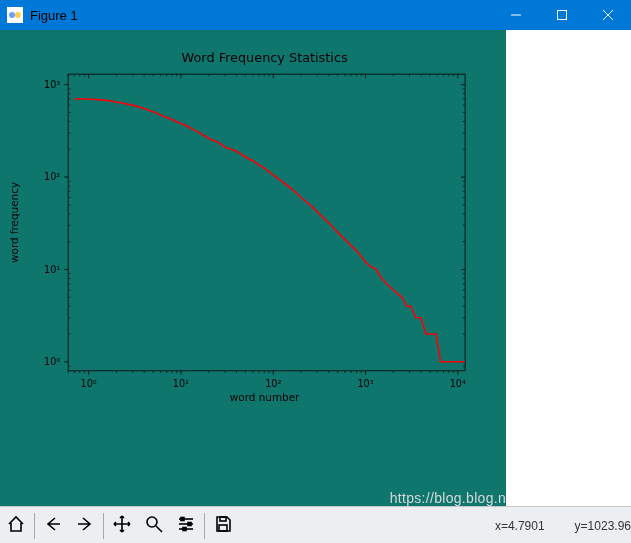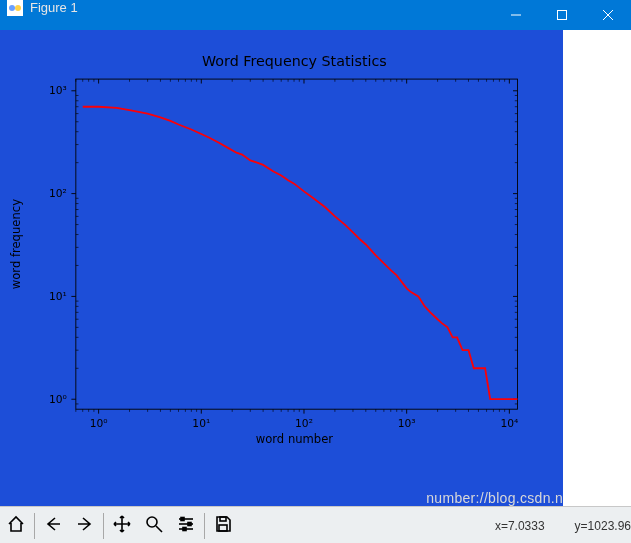--- a/index.html
+++ b/index.html
@@ -1,23 +1,23 @@
 <!DOCTYPE html>
 <html><head>
 <meta charset="utf-8">
 <style>
   html,body{margin:0;padding:0;font-family:"Segoe UI",Arial,sans-serif;background:#fff;width:631px;height:543px;overflow:hidden}
-  .titlebar{background:#0078d7;color:#e5e5e5;height:30px;display:flex;font-size:13px}
+  .titlebar{background:#0078d7;color:#000000;height:30px;display:flex;align-items:center;font-size:13px}
   .titlebar .appicon{width:16px;height:16px;margin:0 7px;background:#fff;display:flex;align-items:center;justify-content:center}
   .titlebar .appicon svg{width:14px;height:14px}
   .titlebar .title{flex:1}
   .winbtns{display:flex;height:100%}
   .winbtn{width:46px;display:flex;align-items:center;justify-content:center;color:#fff}
   .winbtn svg{width:10px;height:10px;stroke:#fff;stroke-width:1;fill:none}
-  .figarea{position:relative;width:563px;height:476px;background:#1d4ed8}
+  .figarea{position:relative;width:506px;height:476px;background:#0f766e}
   svg.chart{position:absolute;inset:0}
   .chart text{font-family:"DejaVu Sans",Arial,sans-serif;fill:#000}
   .axisline{stroke:#000;stroke-width:1}
   .tick{stroke:#000;stroke-width:1}
   .minortick{stroke:#000;stroke-width:.7}
   .series{stroke:#fb0007;stroke-width:2;fill:none}
   .toolbar{height:37px;background:#eceff1;border-top:1px solid #c8c8c8;display:flex;align-items:center;font-size:12px;color:#333}
   .toolbar .sep{width:1px;height:26px;background:#a8a8a8;margin:0 2px}
   .tbtn{width:28px;height:28px;margin:0 1px;display:flex;align-items:center;justify-content:center;border:1px solid transparent;border-radius:2px}
   .tbtn svg{width:20px;height:20px;stroke:#000;stroke-width:1.6;fill:none}
@@ -213,21 +213,21 @@
         <line class="minortick" x1="580" y1="85.98016453283259" x2="577" y2="85.98016453283259"></line>
         <line class="minortick" x1="85" y1="79.29751106334294" x2="88" y2="79.29751106334294"></line>
         <line class="minortick" x1="580" y1="79.29751106334294" x2="577" y2="79.29751106334294"></line>
         <line class="minortick" x1="85" y1="73.40299295486028" x2="88" y2="73.40299295486028"></line>
         <line class="minortick" x1="580" y1="73.40299295486028" x2="577" y2="73.40299295486028"></line>
       </g>
     <text id="xlabel" x="330" y="463" text-anchor="middle" font-size="13">word number</text>
     <text id="ylabel" x="22" y="240" text-anchor="middle" font-size="13" transform="rotate(-90 22 240)">word frequency</text>
     <path id="series0" class="series" d="M92.7 86.0 L110.5 86.0 L130.8 87.4 L145.2 89.7 L165.4 93.7 L179.8 98.0 L191.0 101.8 L200.1 105.9 L214.5 111.5 L225.6 116.6 L234.7 120.7 L245.9 126.7 L255.0 131.8 L265.0 137.5 L271.4 139.6 L280.5 146.2 L288.2 148.7 L294.9 151.2 L306.1 158.3 L315.2 163.1 L322.9 168.3 L329.6 172.2 L340.7 180.9 L349.8 187.5 L357.5 193.3 L364.2 198.4 L375.4 208.9 L386.5 218.1 L395.6 226.8 L403.3 234.5 L410.0 240.4 L421.2 252.7 L430.3 261.5 L438.0 269.2 L444.6 275.1 L455.8 289.5 L460.6 293.8 L468.9 298.6 L476.1 309.8 L482.3 316.4 L490.4 324.2 L495.2 328.5 L501.6 333.3 L507.3 344.5 L512.3 344.5 L518.4 358.9 L525.1 358.9 L531.0 379.1 L538.2 379.1 L543.7 379.1 L549.4 413.8 L580.0 413.8 "></path>
   </svg>
-  <div class="watermark">number://blog.csdn.n</div>
+  <div class="watermark">https://blog.blog.n</div>
 </div>
 
 <div class="toolbar">
   <div class="tbtn">
       <span><svg viewBox="0 0 20 20">
           <path d="M3 10 L10 3 L17 10 M5 9 V17 H15 V9"></path>
         </svg></span>
     </div>
   <div class="sep"></div>
   <div class="tbtn">
@@ -265,17 +265,17 @@
   <div class="sep"></div>
   <div class="tbtn">
       <span><svg viewBox="0 0 20 20">
           <path d="M4 3 H14 L17 6 V17 H4 Z"></path>
           <rect x="7" y="3" width="6" height="4"></rect>
           <rect x="6" y="11" width="8" height="6"></rect>
         </svg></span>
     </div>
   <div class="spacer"></div>
   <span>x=</span>
-  <span>7.0333</span>
+  <span>4.7901</span>
   <span style="width:30px"></span>
   <span>y=</span>
   <span style="">1023.96</span>
 </div>
 
 </body></html>

